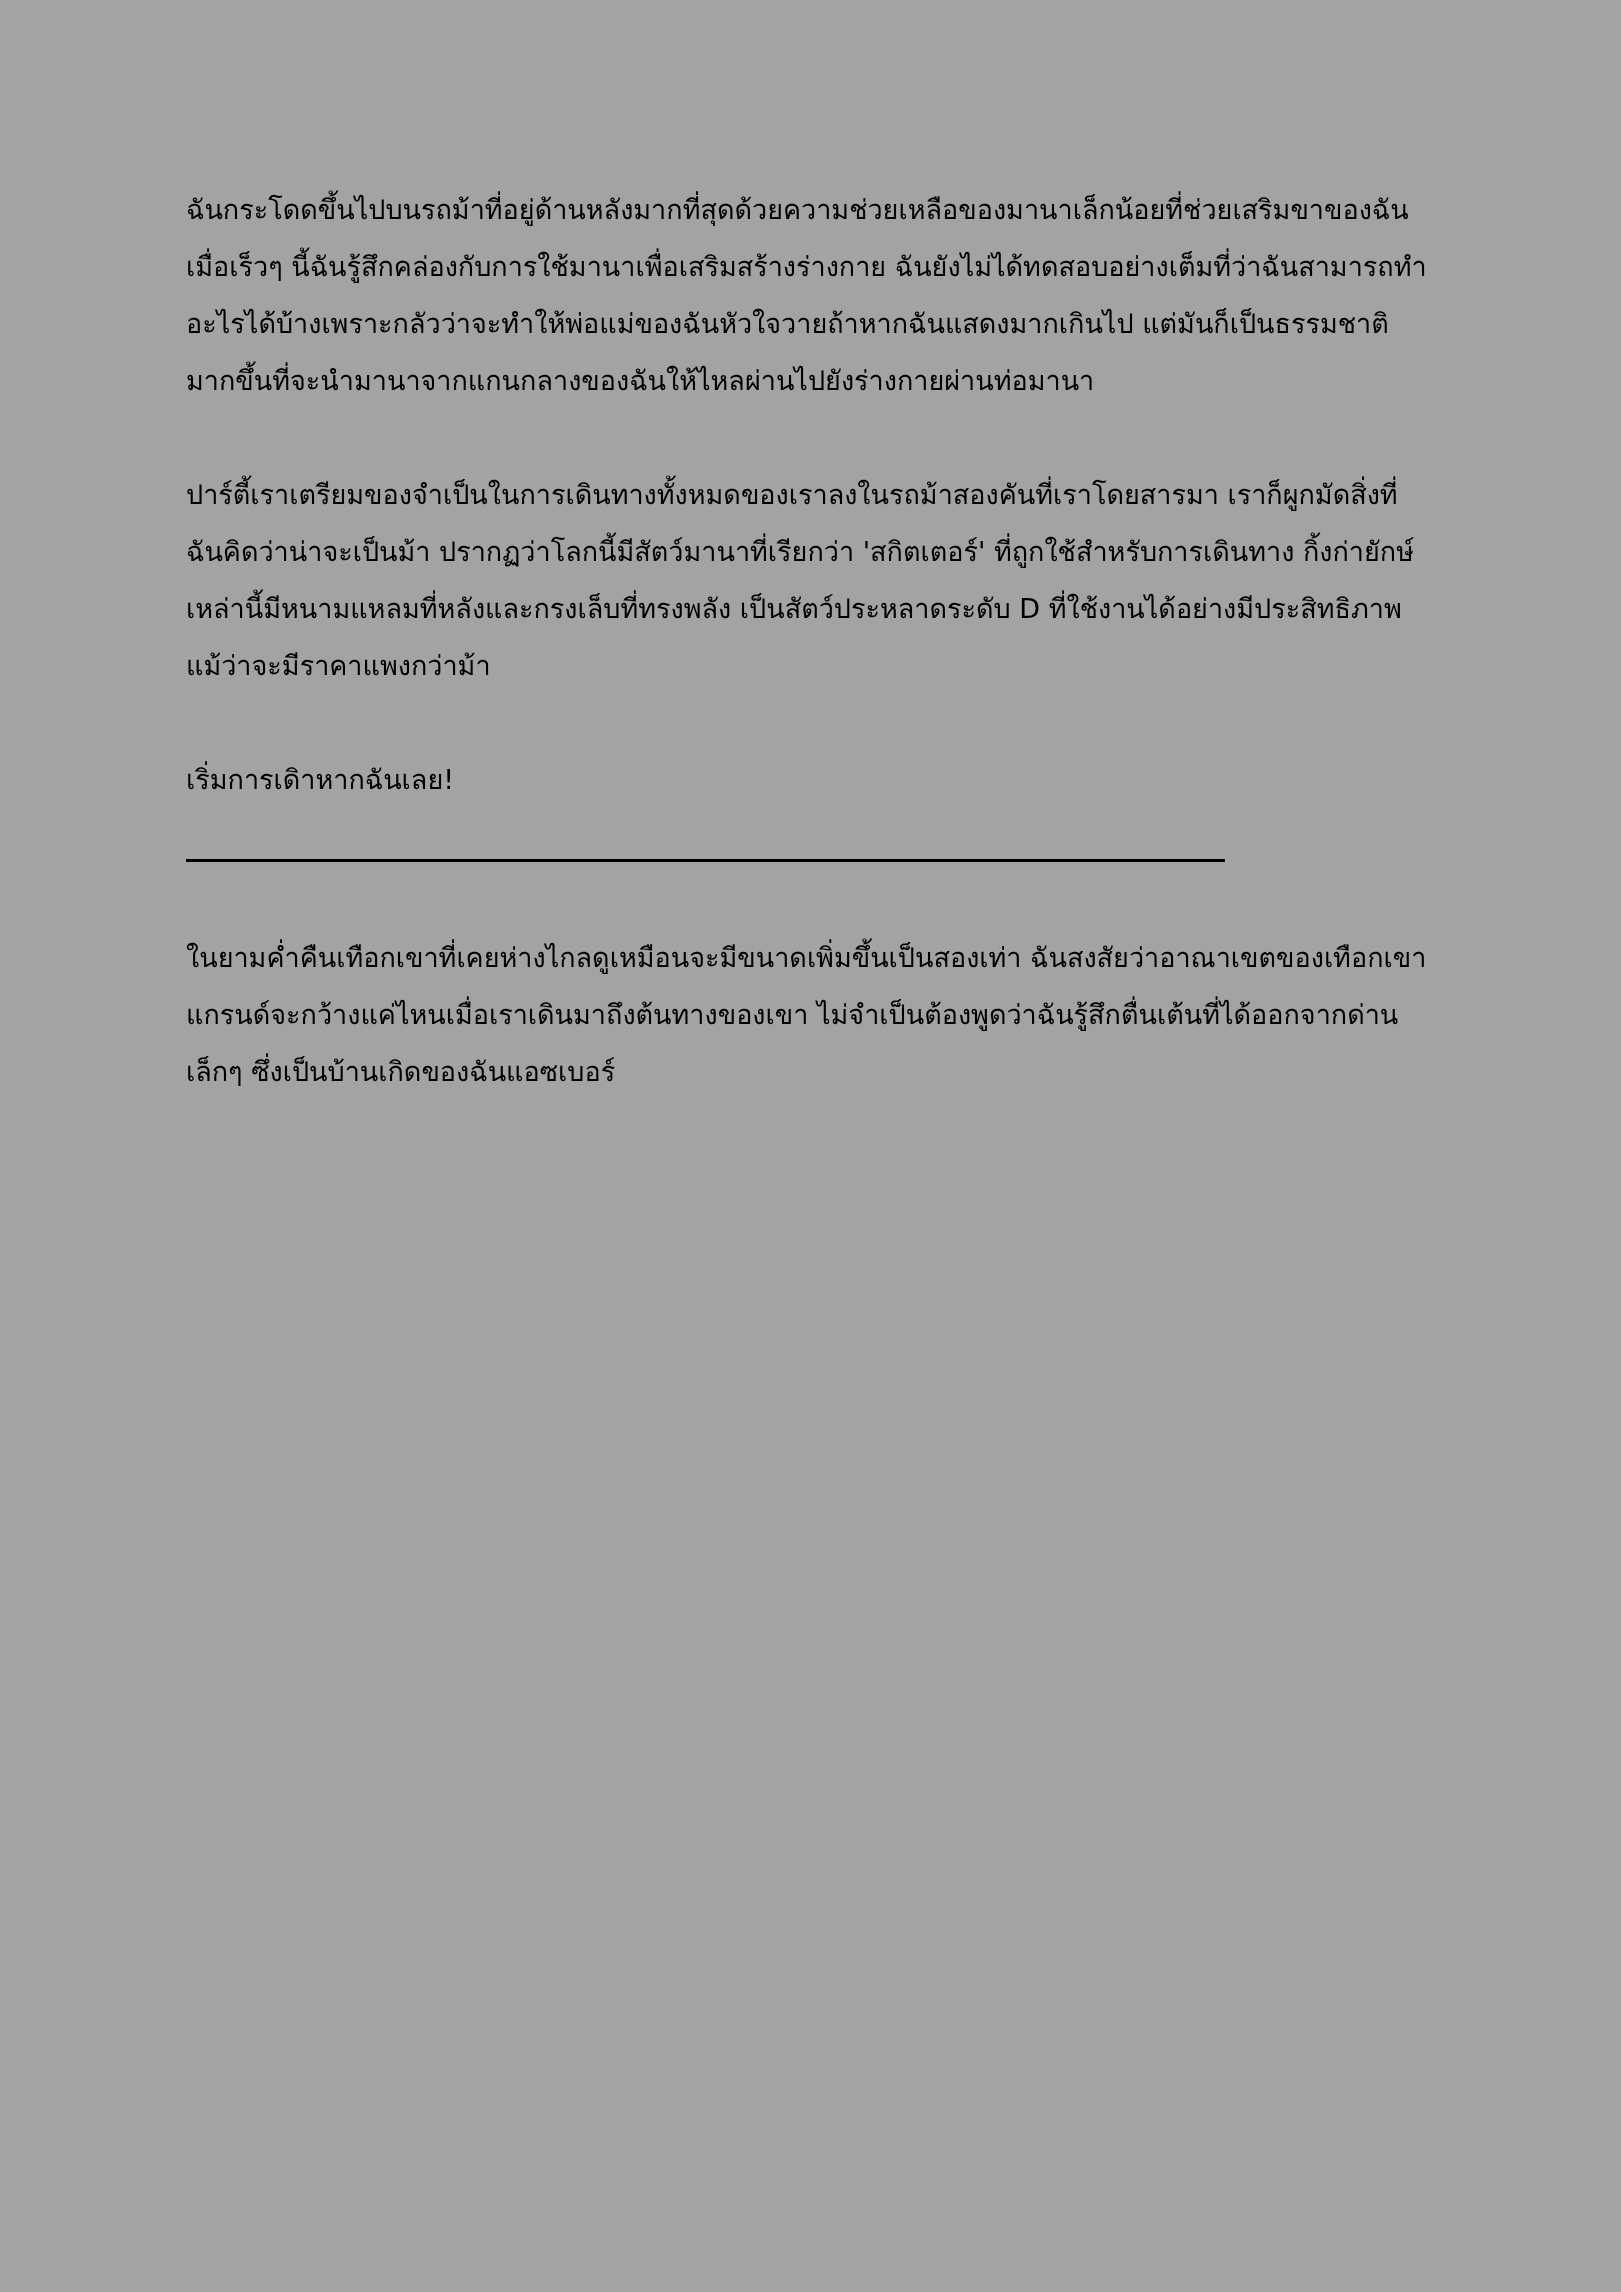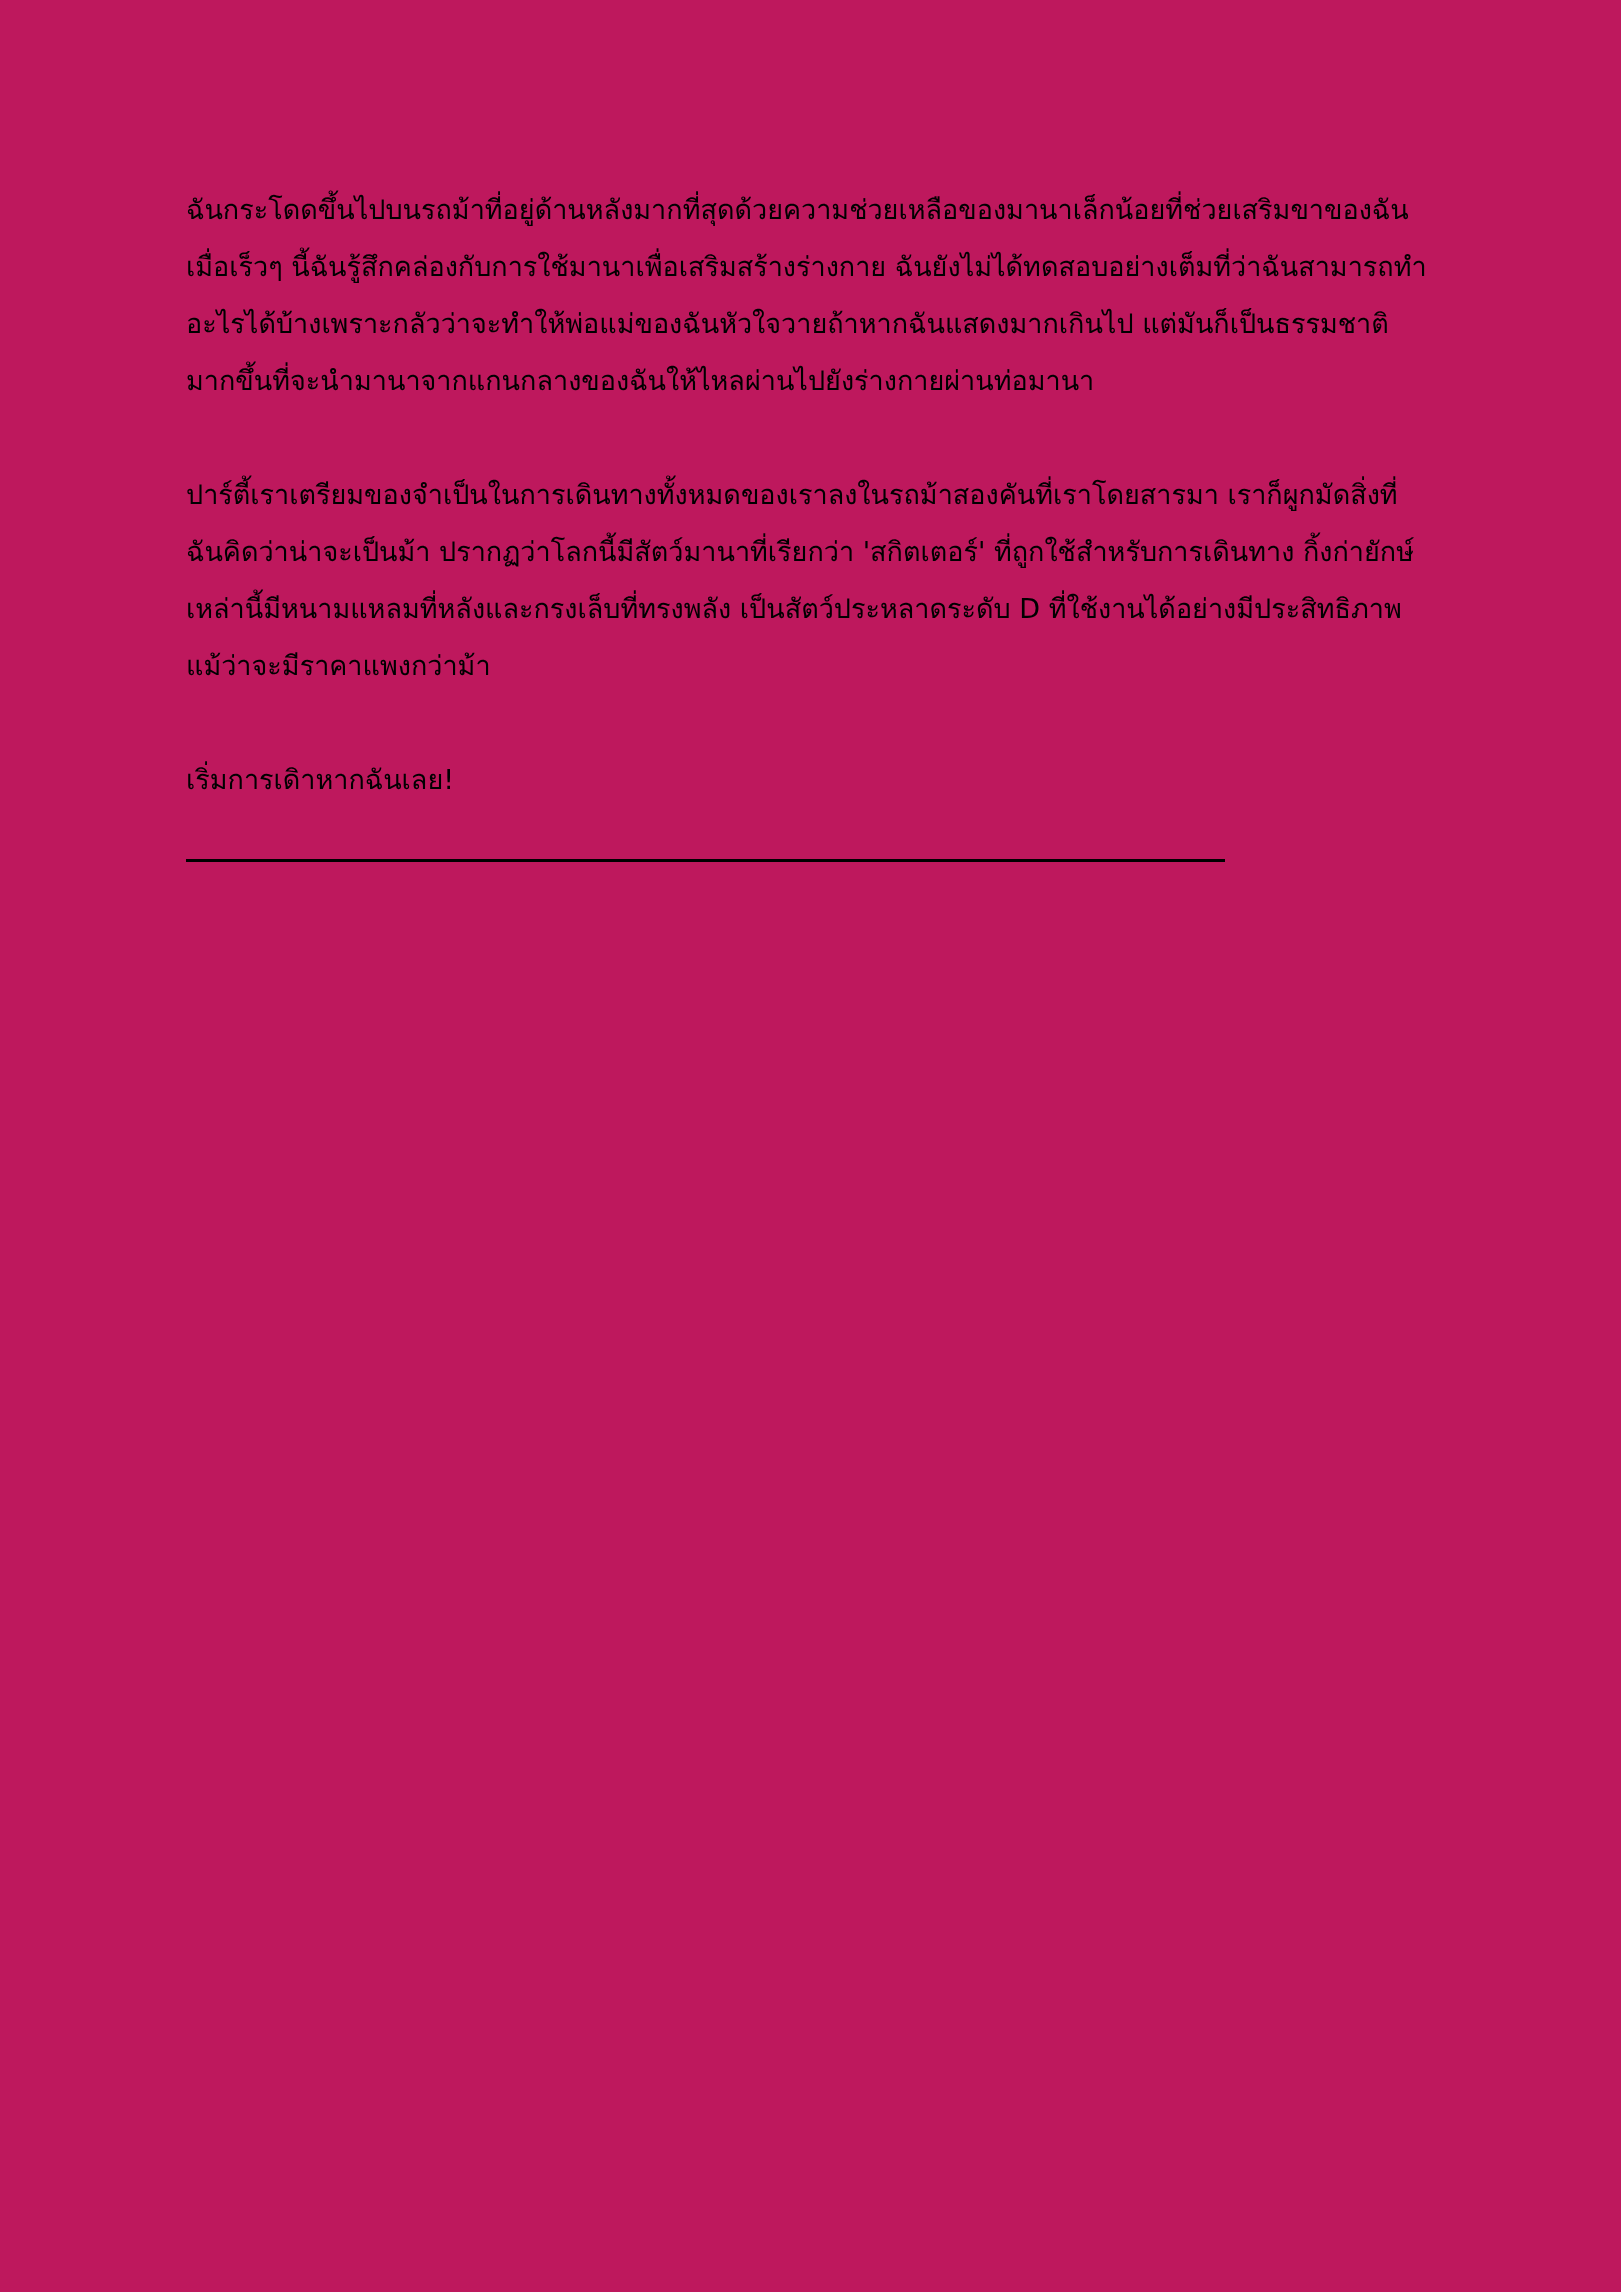--- a/index.html
+++ b/index.html
@@ -11,21 +11,21 @@
     width: 1621px;
     height: 2293px;
     font-family: "DejaVu Sans", sans-serif;
     color: #000000;
     -webkit-font-smoothing: antialiased;
   }
   .page {
     position: relative;
     width: 1621px;
     height: 2293px;
-    background: #be185d;
+    background: #a3a3a3;
     box-sizing: border-box;
     padding: 181px 192px 0 186px;
   }
   .doc-body {
     display: block;
   }
   .para {
     font-size: 27px;
     line-height: 57px;
     text-align: left;
@@ -63,16 +63,17 @@
     <div class="spacer-para"></div>
 
     <p class="para">เริ่มการเดิาหากฉันเลย!</p>
 
     <div class="hr-block">
       <hr class="hr-rule">
     </div>
 
     <div class="spacer-para"></div>
 
+    <p class="para">ในยามค่ำคืนเทือกเขาที่เคยห่างไกลดูเหมือนจะมีขนาดเพิ่มขึ้นเป็นสองเท่า ฉันสงสัยว่าอาณาเขตของเทือกเขาแกรนด์จะกว้างแค่ไหนเมื่อเราเดินมาถึงต้นทางของเขา ไม่จำเป็นต้องพูดว่าฉันรู้สึกตื่นเต้นที่ได้ออกจากด่านเล็กๆ ซึ่งเป็นบ้านเกิดของฉันแอซเบอร์</p>
 
   </div>
 </div>
 
 
 </body></html>

